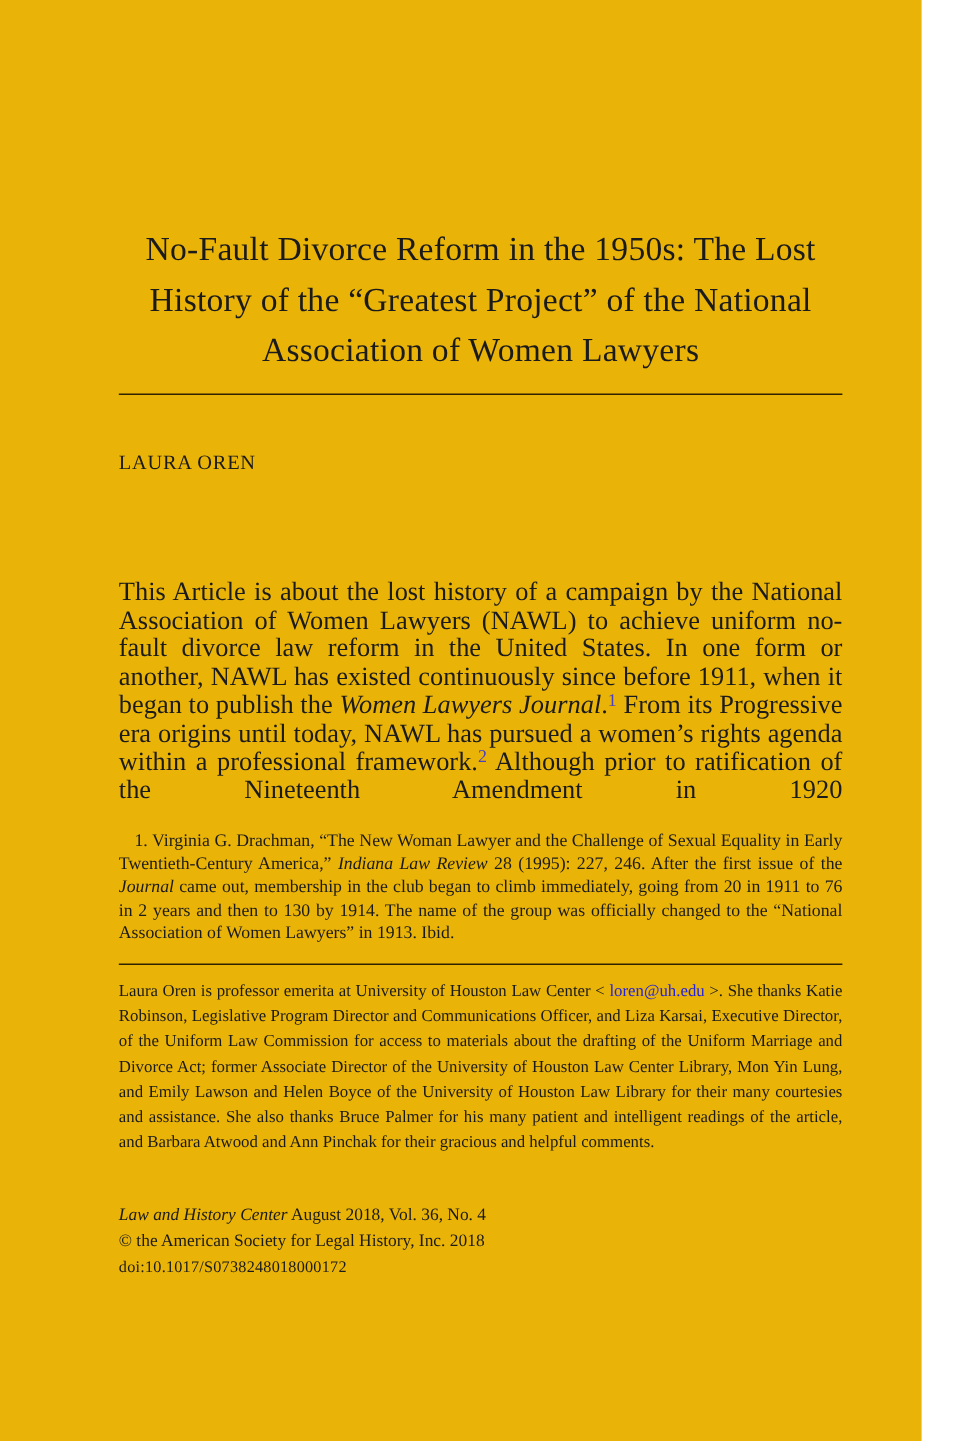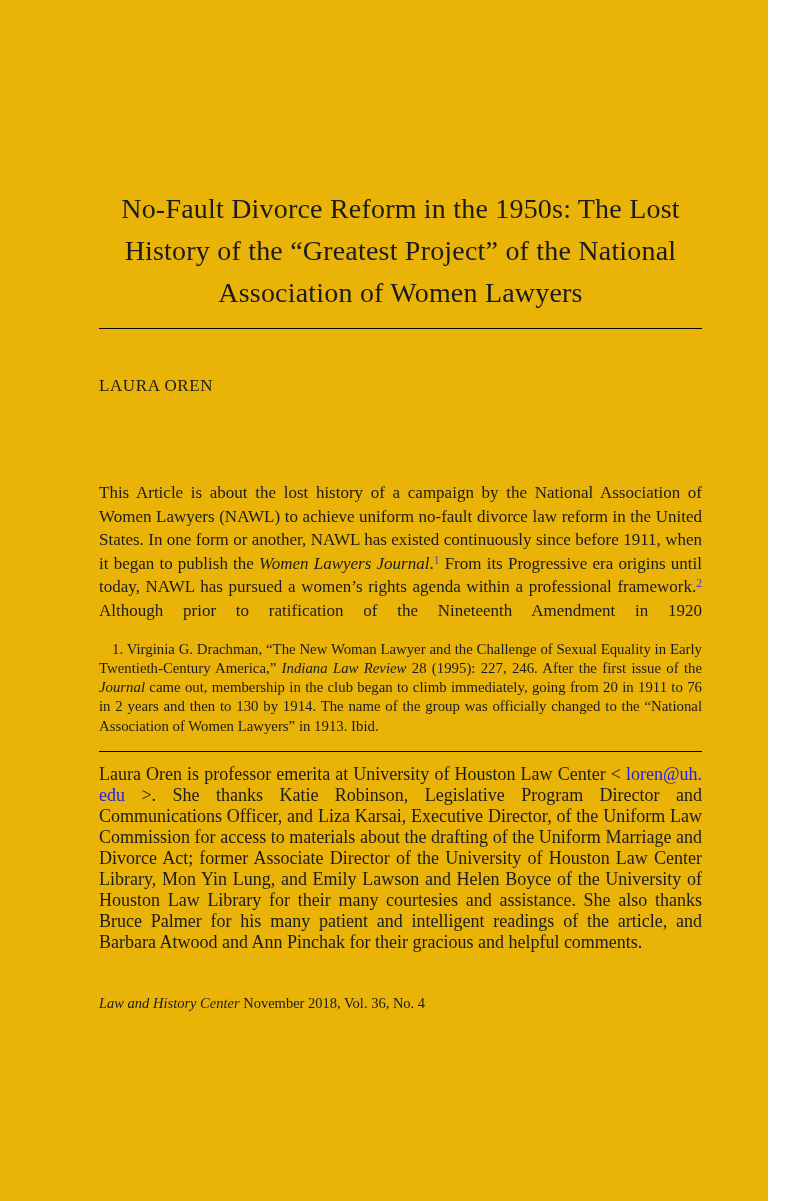--- a/index.html
+++ b/index.html
@@ -22,30 +22,30 @@
     border:0;border-top:1.6px solid #000;
     margin:14px 0 0 0;height:0;
   }
   .author{
     margin-top:47px;
     font-size:17px;line-height:20px;
     text-align:left;letter-spacing:0.6px;
   }
   .abstract{
     margin-top:85px;
-    font-size:17px;line-height:23.6px;
+    font-size:22px;line-height:23.6px;
     text-align:justify;text-align-last:justify;
   }
   .footnotes{margin-top:7px;font-size:14.8px;line-height:19.3px;}
   .fn{margin:0;text-align:justify;text-indent:13px;}
   .fn.cont{text-align-last:justify;}
   .fn-divider{margin:15px 0 0 0;}
   .affiliation{
     margin-top:12px;
-    font-size:18px;line-height:21px;
+    font-size:14px;line-height:21px;
     text-align:justify;
   }
   .imprint{margin-top:40px;font-size:14.5px;line-height:21px;}
   .imprint p{margin:0;}
   .imprint .doi{font-size:13.5px;letter-spacing:0.2px;}
   .i{font-style:italic;}
   .link{color:#2323dd;text-decoration:none;cursor:pointer;}
   sup.fnref{
     color:#4b41c3;
     font-size:0.68em;
@@ -71,17 +71,19 @@
 
     <div class="footnotes">
       <p class="fn"><span>1. Virginia G. Drachman, “The New Woman Lawyer and the Challenge of Sexual Equality in Early Twentieth-Century America,” </span><span class="i">Indiana Law Review</span><span> 28 (1995): 227, 246. After the first issue of the </span><span class="i">Journal</span><span> came out, membership in the club began to climb immediately, going from 20 in 1911 to 76 in 2 years and then to 130 by 1914. The name of the group was officially changed to the “National Association of Women Lawyers” in 1913. Ibid.</span></p>
     </div>
 
     <hr class="rule fn-divider">
 
     <p class="affiliation"><span>Laura Oren is professor emerita at University of Houston Law Center &lt; </span><span class="link">loren@uh.</span><wbr><span class="link">edu</span><span> &gt;. She thanks Katie Robinson, Legislative Program Director and Communications Officer, and Liza Karsai, Executive Director, of the Uniform Law Commission for access to materials about the drafting of the Uniform Marriage and Divorce Act; former Associate Director of the University of Houston Law Center Library, Mon Yin Lung, and Emily Lawson and Helen Boyce of the University of Houston Law Library for their many courtesies and assistance. She also thanks Bruce Palmer for his many patient and intelligent readings of the article, and Barbara Atwood and Ann Pinchak for their gracious and helpful comments.</span></p>
 
     <div class="imprint">
-      <p><span class="i">Law and History Center</span><span> November 2018, Vol. 36, No. 4</span></p>
+      <p><span class="i">Law and History Center</span><span> August 2018, Vol. 36, No. 4</span></p>
+      <p>© the American Society for Legal History, Inc. 2018</p>
+      <p class="doi">doi:10.1017/S0738248018000172</p>
     </div>
 
   </div>
 </div>
 
 </body></html>

